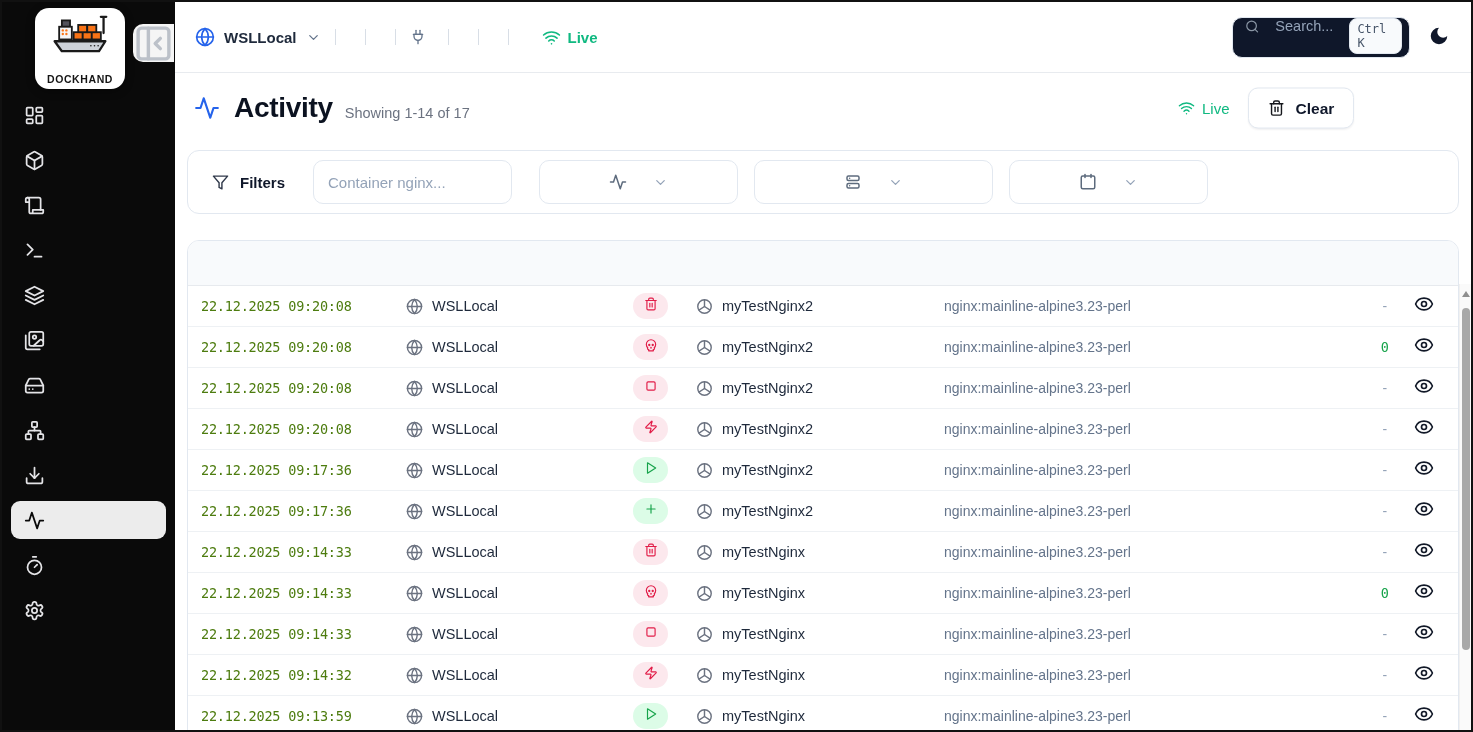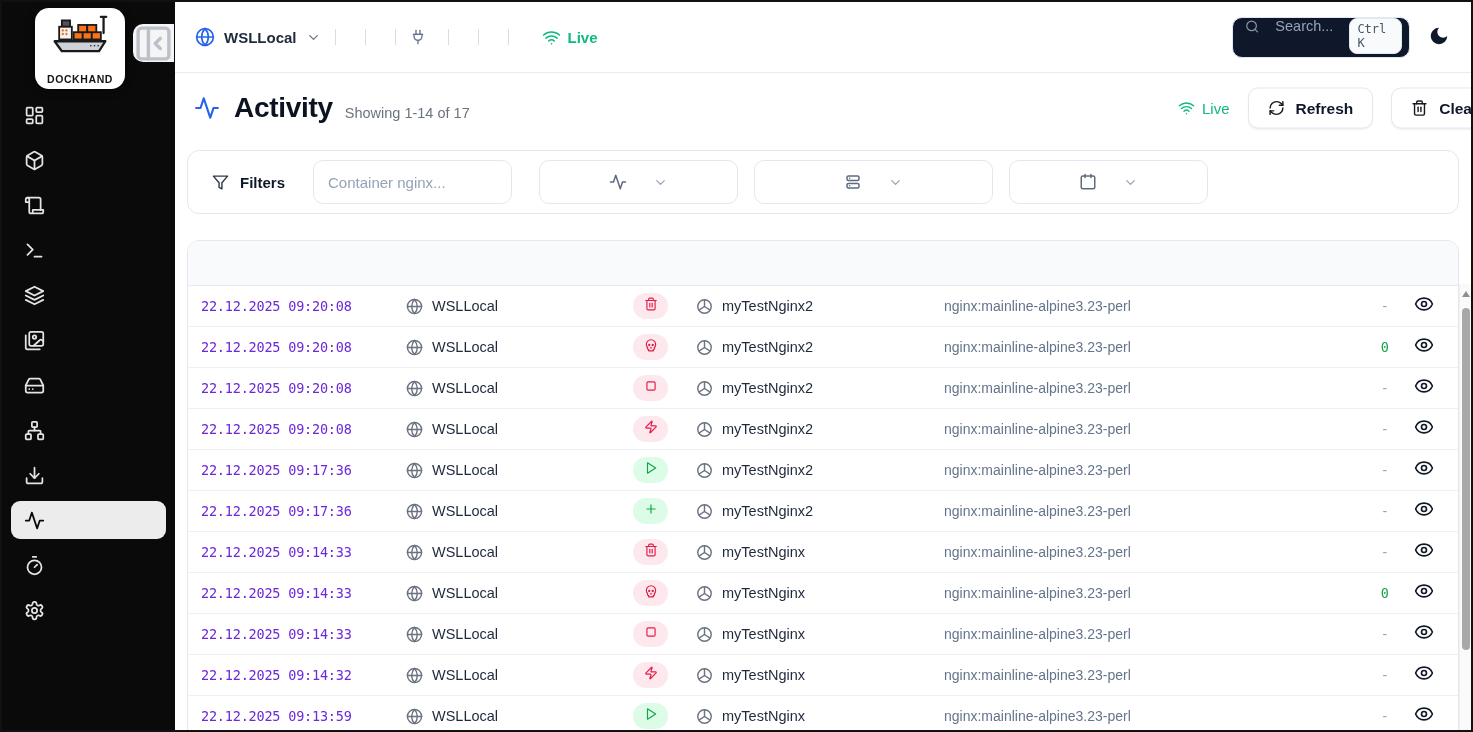--- a/index.html
+++ b/index.html
@@ -95,21 +95,21 @@
   
   .tablecard { position:absolute; top:238px; left:12px; width:1272px; bottom:-2px; background:#fff;
                border:1px solid #e2e8f0; border-radius:12px 12px 0 0; overflow:hidden; }
   .tgrid { display:grid; grid-template-columns:205px 225px 65px 248px 400px 45px 70px;
            align-items:center; padding-left:13px; }
   .thead { height:45px; background:#f8fafc; border-bottom:1px solid #e7eaee; color:#5b6b7f;
            font-size:15px; font-weight:600; }
   .th.col-exit { text-align:right; }
   .trow { height:41px; border-bottom:1px solid #eef1f4; }
   .td.ts { font-family:"DejaVu Sans Mono","Liberation Mono",monospace; font-size:13.5px;
-           color:#6d28d9; letter-spacing:-.2px; }
+           color:#4d7c0f; letter-spacing:-.2px; }
   .td.env, .td.cont { display:flex; align-items:center; gap:9px; color:#1e293b; font-size:14.5px; }
   .cic { width:17px; height:17px; color:#6b7280; display:inline-flex; flex:0 0 17px; }
   .cic svg { width:100%; height:100%; }
   .td.act { display:flex; }
   .pill { width:35px; height:26px; border-radius:13px; display:flex; align-items:center;
           justify-content:center; margin-left:2px; cursor:pointer; }
   .pill svg { width:14px; height:14px; }
   .pill.red { background:#fce8ed; color:#e11d48; }
   .pill.green { background:#dcfce7; color:#16a34a; }
   .td.img { color:#64748b; font-size:14px; }
@@ -391,31 +391,20 @@
                 <path d="M2 8.82a15 15 0 0 1 20 0"></path>
                 <path d="M5 12.86a10 10 0 0 1 14 0"></path>
                 <path d="M8.5 16.43a5 5 0 0 1 7 0"></path>
               </svg>
             </span>
           <span>Live</span>
         </div>
         <button class="btn">
           <span class="ic">
               <svg viewBox="0 0 24 24" fill="none" stroke="currentColor" stroke-width="2" stroke-linecap="round" stroke-linejoin="round">
-                <path d="M3 12a9 9 0 0 1 9-9 9.75 9.75 0 0 1 6.74 2.74L21 8"></path>
-                <path d="M21 3v5h-5"></path>
-                <path d="M21 12a9 9 0 0 1-9 9 9.75 9.75 0 0 1-6.74-2.74L3 16"></path>
-                <path d="M8 16H3v5"></path>
-              </svg>
-            </span>
-          <span>Refresh</span>
-        </button>
-        <button class="btn">
-          <span class="ic">
-              <svg viewBox="0 0 24 24" fill="none" stroke="currentColor" stroke-width="2" stroke-linecap="round" stroke-linejoin="round">
                 <path d="M3 6h18"></path>
                 <path d="M19 6v14a2 2 0 0 1-2 2H7a2 2 0 0 1-2-2V6"></path>
                 <path d="M8 6V4a2 2 0 0 1 2-2h4a2 2 0 0 1 2 2v2"></path>
                 <line x1="10" y1="11" x2="10" y2="17"></line>
                 <line x1="14" y1="11" x2="14" y2="17"></line>
               </svg>
             </span>
           <span>Clear</span>
         </button>
       </div>

